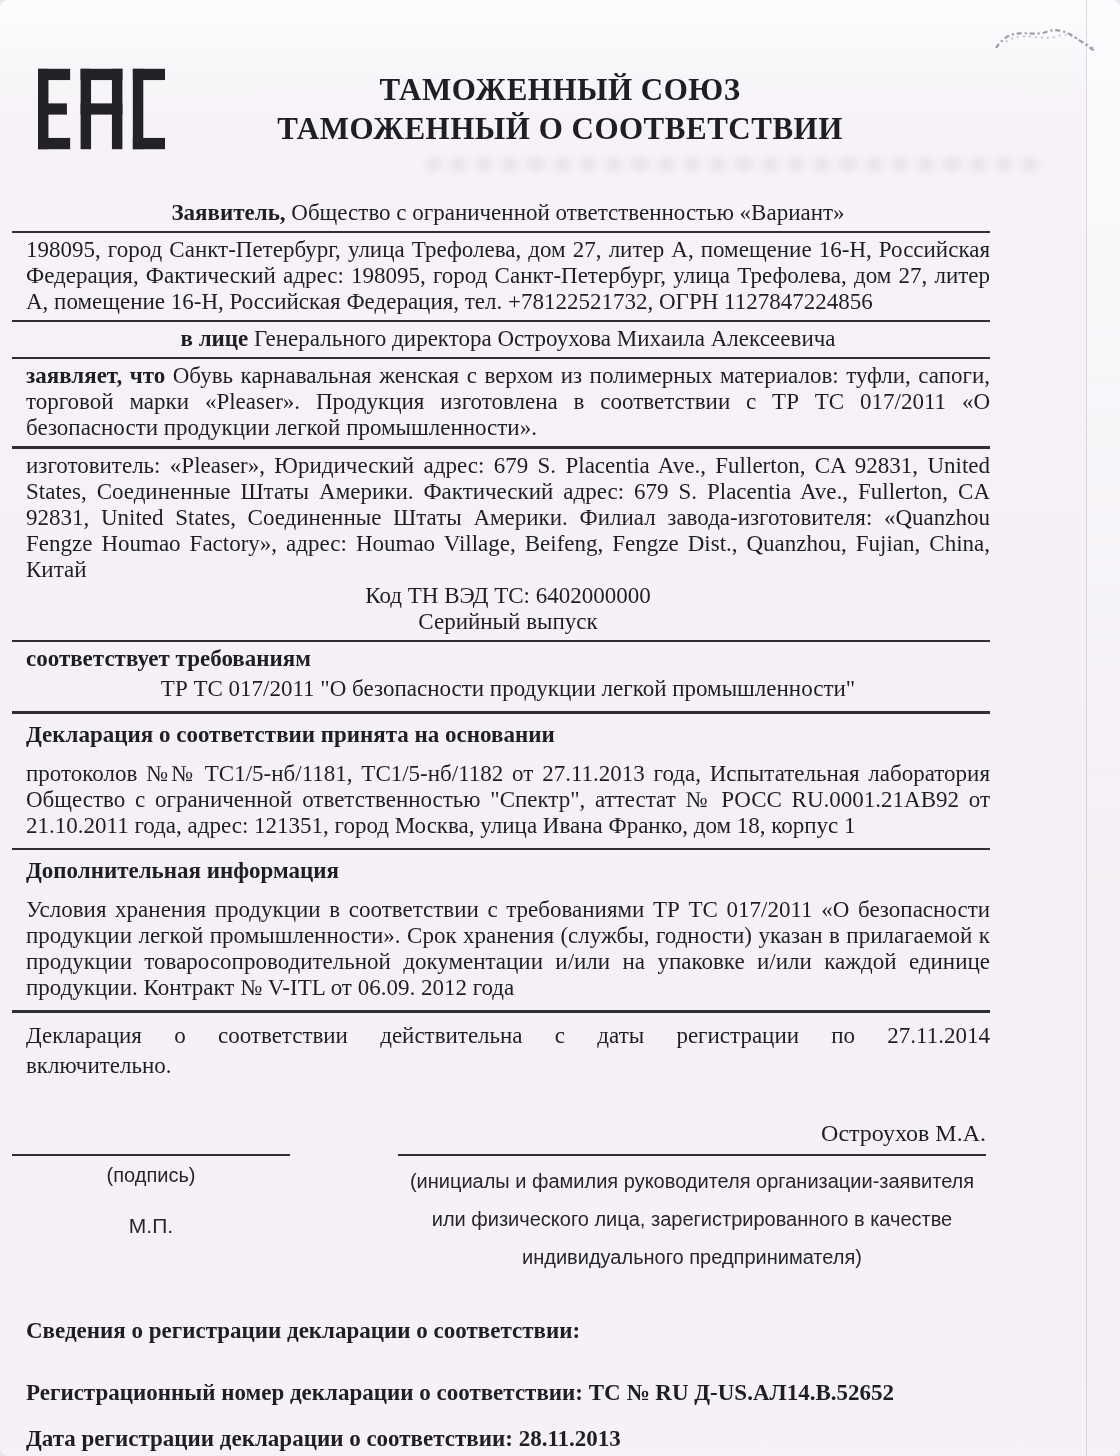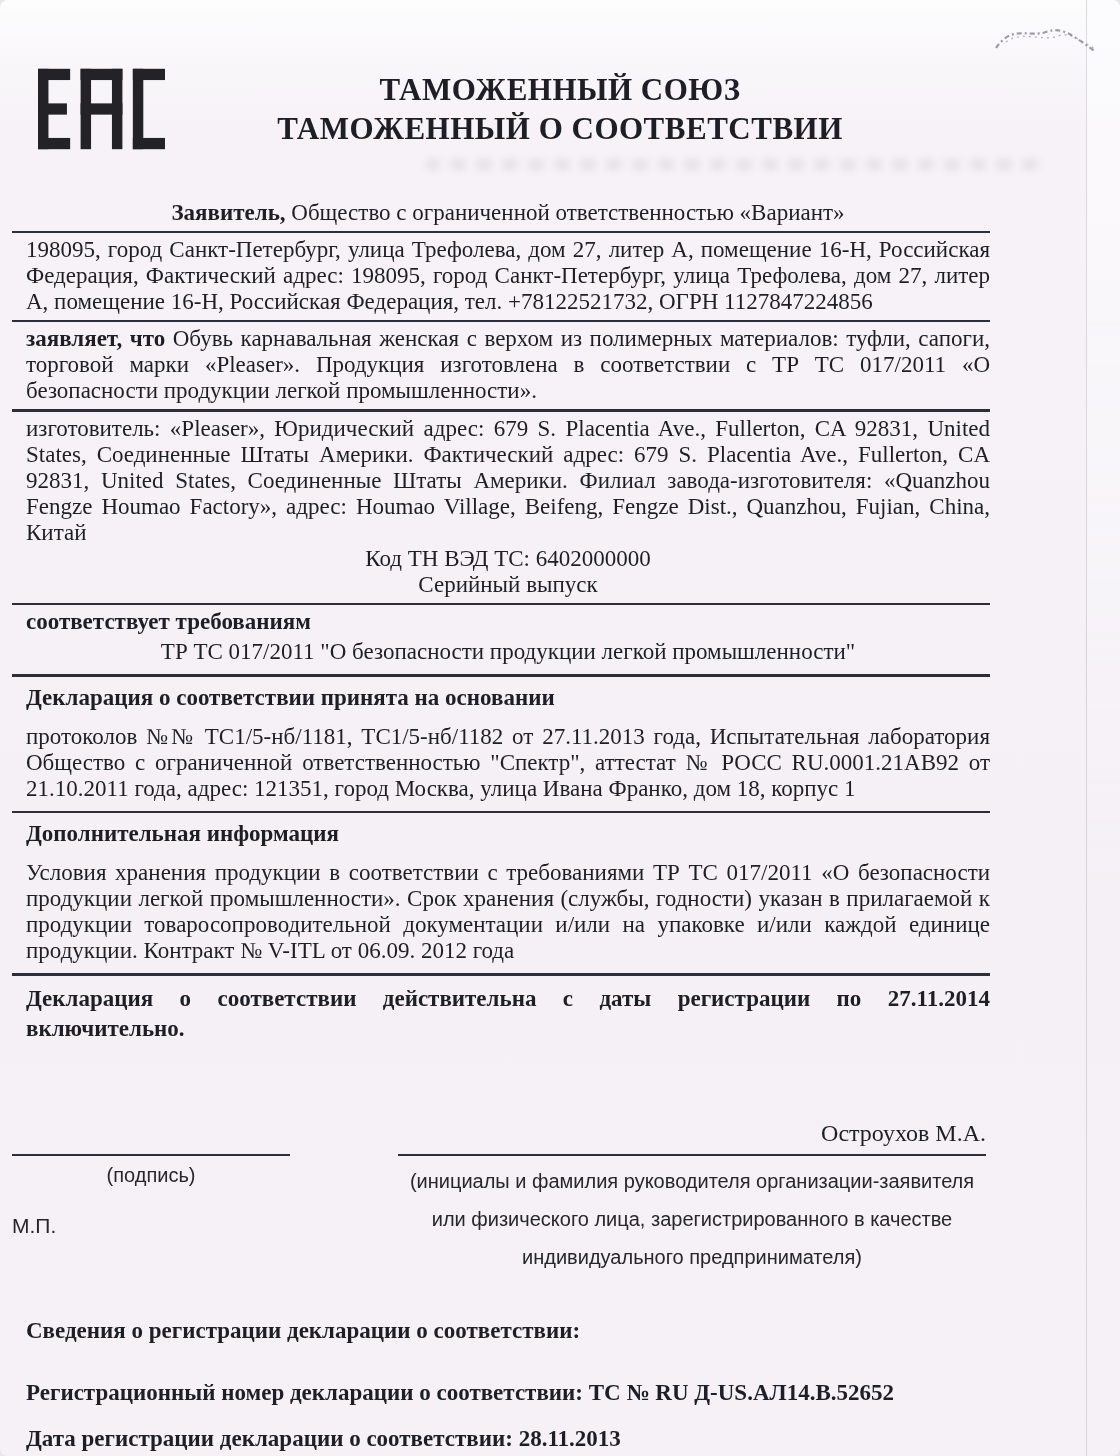--- a/index.html
+++ b/index.html
@@ -28,33 +28,33 @@
   
   .doc { position:absolute; left:12px; top:196px; width:978px; font-size:23px; line-height:26px; }
   .row { padding:4px 0 5px 14px; border-bottom:2px solid #2e2e38; }
   .row.thick { border-bottom-width:3px; }
   .row.last { border-bottom:none; }
   .row p { margin:0; text-align:justify; }
   .row .plain { text-align:center; }
   b.lead { font-weight:bold; }
   .sect-head { font-weight:bold; text-align:left; }
   .gap-s { height:4px; } .gap-m { height:13px; }
-  .validity { font-weight:bold; }
+  .validity { font-weight:normal; }
   .validity .l1 { display:block; text-align:justify; text-align-last:justify; line-height:30px; }
   .validity .l2 { display:block; line-height:30px; }
 
   
   .sig { position:absolute; left:0; top:1118px; width:1120px; height:150px; }
   .sig .rule { position:absolute; top:36px; height:0; border-top:2px solid #2e2e38; }
   .sig .rule.left  { left:12px;  width:278px; }
   .sig .rule.right { left:398px; width:588px; }
   .sig .head-name { position:absolute; left:398px; top:2px; width:588px; text-align:right; font-size:24px; }
   .sig .cap { font-family:"Liberation Sans","DejaVu Sans",sans-serif; color:#26262c; }
   .sig .sign-cap { position:absolute; left:12px; top:46px; width:278px; text-align:center; font-size:20px; }
-  .sig .stamp { position:absolute; left:12px; top:96px; width:278px; font-size:21px; }
+  .sig .stamp { position:absolute; left:12px; top:96px; width:278px; text-align:center; font-size:21px; }
   .sig .name-cap { position:absolute; left:408px; top:44px; width:568px; text-align:center;
     font-size:20px; line-height:38px; }
 
   
   .foot { position:absolute; left:26px; width:980px; font-weight:bold; font-size:23px; }
   .foot.f1 { top:1318px; } .foot.f2 { top:1380px; } .foot.f3 { top:1426px; }
 </style>
 </head>
 <body>
 
@@ -94,20 +94,24 @@
 
     <div class="row">
       <p class="plain"><b class="lead">Заявитель,</b>
       <span>Общество с ограниченной ответственностью «Вариант»</span></p>
     </div>
 
     <div class="row">
       <p>198095, город Санкт-Петербург, улица Трефолева, дом 27, литер А, помещение 16-Н, Российская Федерация, Фактический адрес: 198095, город Санкт-Петербург, улица Трефолева, дом 27, литер А, помещение 16-Н, Российская Федерация, тел. +78122521732, ОГРН 1127847224856</p>
     </div>
 
+    <div class="row">
+      <p class="plain"><b class="lead">в лице</b>
+      <span>Генерального директора Остроухова Михаила Алексеевича</span></p>
+    </div>
 
     <div class="row thick">
       <p><b class="lead">заявляет, что</b>
       <span>Обувь карнавальная женская с верхом из полимерных материалов: туфли, сапоги, торговой марки «Pleaser». Продукция изготовлена в соответствии с ТР ТС 017/2011 «О безопасности продукции легкой промышленности».</span></p>
     </div>
 
     <div class="row">
       <p>изготовитель: «Pleaser», Юридический адрес: 679 S. Placentia Ave., Fullerton, CA 92831, United States, Соединенные Штаты Америки. Фактический адрес: 679 S. Placentia Ave., Fullerton, CA 92831, United States, Соединенные Штаты Америки. Филиал завода-изготовителя: «Quanzhou Fengze Houmao Factory», адрес: Houmao Village, Beifeng, Fengze Dist., Quanzhou, Fujian, China, Китай</p>
       <p class="plain">Код ТН ВЭД ТС: 6402000000</p>
       <p class="plain">Серийный выпуск</p>

